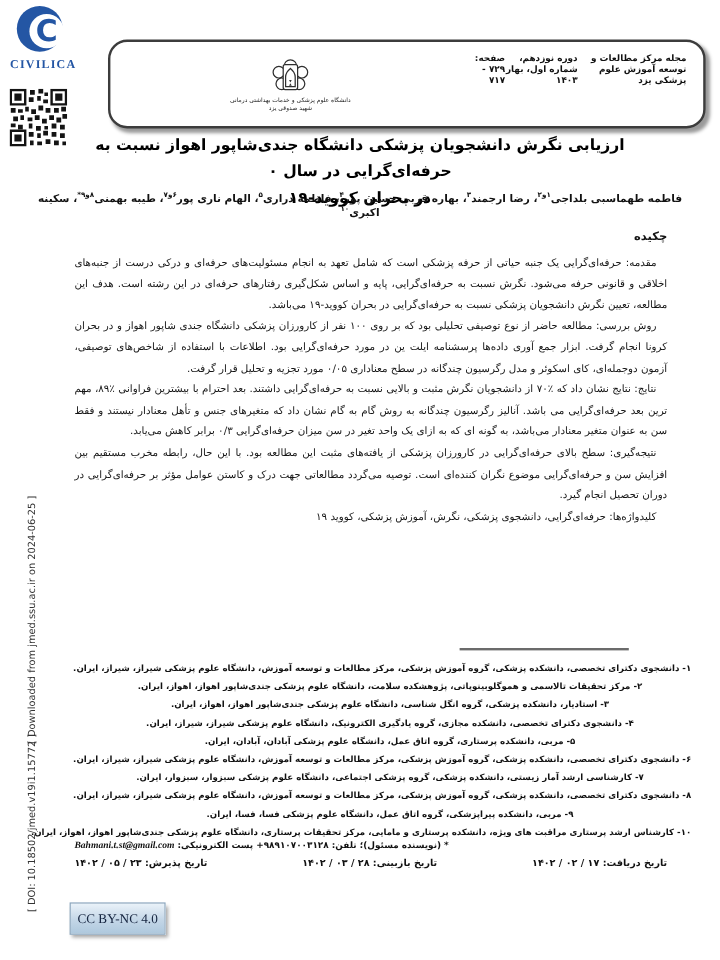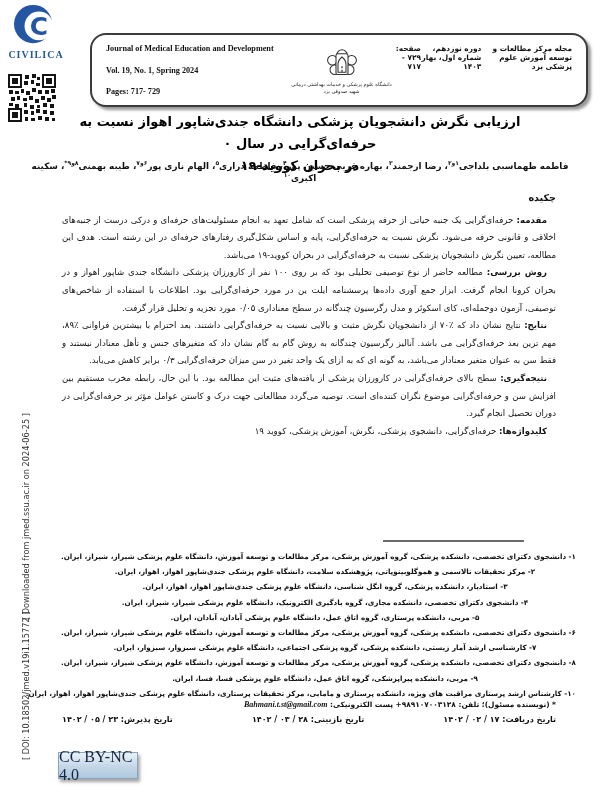--- a/index.html
+++ b/index.html
@@ -21,33 +21,33 @@
 
   .title{position:absolute;left:40px;top:111px;width:520px;margin:0;text-align:center;direction:rtl;font-size:13px;line-height:22px;font-weight:bold;color:#000;}
 
   .authors{position:absolute;left:30px;top:159px;width:540px;text-align:center;direction:rtl;font-size:8.8px;font-weight:bold;color:#111;}
   .authors sup{font-size:6px;}
   .author:not(:last-child)::after{content:"، ";}
 
   .abstract{position:absolute;left:62px;top:189px;width:494px;direction:rtl;text-align:justify;font-size:8.6px;line-height:17.6px;color:#141414;}
   .abs-head{font-weight:bold;font-size:9.6px;margin-bottom:5px;}
   .abs-p{margin:0;text-indent:9px;}
-  .abs-label{font-weight:bold;margin-top:25px;}
+  .abs-label{font-weight:normal;margin-top:25px;}
 
   .affil-rule{position:absolute;left:383px;top:540px;width:141px;height:2px;background:#6b6b6b;}
 
   .affils{position:absolute;left:74px;top:549px;width:502px;direction:rtl;text-align:center;font-size:7.2px;line-height:15.2px;font-weight:bold;color:#111;}
   .affil-line{white-space:nowrap;}
 
-  .correspondence{position:absolute;left:62px;top:700px;width:494px;text-align:right;direction:rtl;font-size:7.4px;font-weight:bold;color:#111;}
+  .correspondence{position:absolute;left:62px;top:700px;width:494px;text-align:left;direction:rtl;font-size:7.4px;font-weight:bold;color:#111;}
   .email{font-family:"Liberation Serif",serif;font-style:italic;font-weight:bold;font-size:8px;}
 
   .dates{position:absolute;left:62px;top:715px;width:494px;display:flex;direction:rtl;justify-content:space-between;font-size:8px;font-weight:bold;color:#111;}
 
-  .cc-badge{position:absolute;left:58px;top:752px;width:78px;height:25px;background:linear-gradient(180deg,#eaf2f9 0%,#c3d6e7 55%,#aec8dd 100%);border:1px solid #8aa5bd;box-shadow:2px 3px 3px rgba(0,0,0,.35);display:flex;align-items:center;justify-content:center;font-family:"Liberation Serif",serif;font-size:16px;color:#15243f;}
+  .cc-badge{position:absolute;left:58px;top:752px;width:78px;height:25px;background:linear-gradient(180deg,#eaf2f9 0%,#c3d6e7 55%,#aec8dd 100%);border:1px solid #8aa5bd;box-shadow:2px 3px 3px rgba(0,0,0,.35);display:flex;align-items:center;justify-content:center;font-family:"Liberation Serif",serif;font-size:11px;color:#15243f;}
 
   .vtext{position:absolute;white-space:nowrap;font-size:8.2px;color:#333;transform-origin:0 0;transform:rotate(-90deg);font-family:"DejaVu Sans",sans-serif;}
   .v-downloaded{left:21px;top:620px;}
   .v-doi{left:21px;top:760px;}
 </style>
 </head>
 <body>
 
 <div class="page">
 
@@ -80,25 +80,20 @@
       <path d="M17 1h4v4h-4z M24 0h4v4h-4z M29 3h3v3h-3z M16 7h4v4h-4z M23 6h3v4h-3z M28 9h4v3h-4z
                M1 16h4v4H1z M7 17h4v3H7z M13 15h3v4h-3z M18 17h4v4h-4z M24 14h4v4h-4z M30 16h4v4h-4z M37 16h4v4h-4z M43 15h4v4h-4z
                M3 23h4v4H3z M9 22h3v4H9z M15 24h4v3h-4z M21 22h4v4h-4z M27 25h4v4h-4z M33 22h4v4h-4z M39 24h4v4h-4z M44 21h4v4h-4z
                M1 29h4v3H1z M7 30h4v4H7z M16 29h3v4h-3z M22 31h4v4h-4z M29 31h3v3h-3z M35 29h4v4h-4z M42 30h4v4h-4z
                M16 36h4v4h-4z M23 37h3v4h-3z M28 35h4v4h-4z M35 36h4v4h-4z M42 37h4v4h-4z
                M17 43h3v4h-3z M23 44h4v3h-4z M30 42h4v4h-4z M37 43h4v4h-4z M44 44h3v3h-3z"></path>
     </g>
   </svg>
 
   <div class="header-box">
-    <div class="hb-left">
-      <div>Journal of Medical Education and Development</div>
-      <div>Vol. 19, No. 1, Spring 2024</div>
-      <div>Pages: 717- 729</div>
-    </div>
     <div class="hb-center">
       <svg viewBox="0 0 40 40" width="36" height="32" aria-hidden="true">
         <g fill="#fff" stroke="#2f2f2f" stroke-width="1.3">
           <circle cx="20" cy="7.5" r="6.5"></circle>
           <circle cx="8" cy="14" r="6"></circle>
           <circle cx="32" cy="14" r="6"></circle>
           <circle cx="11" cy="26" r="6"></circle>
           <circle cx="29" cy="26" r="6"></circle>
           <rect x="12.5" y="6" width="15" height="26" rx="2"></rect>
           <path d="M20 10c-3.5 2.8-5 5.5-5 9v10h10V19c0-3.5-1.5-6.2-5-9z"></path>

